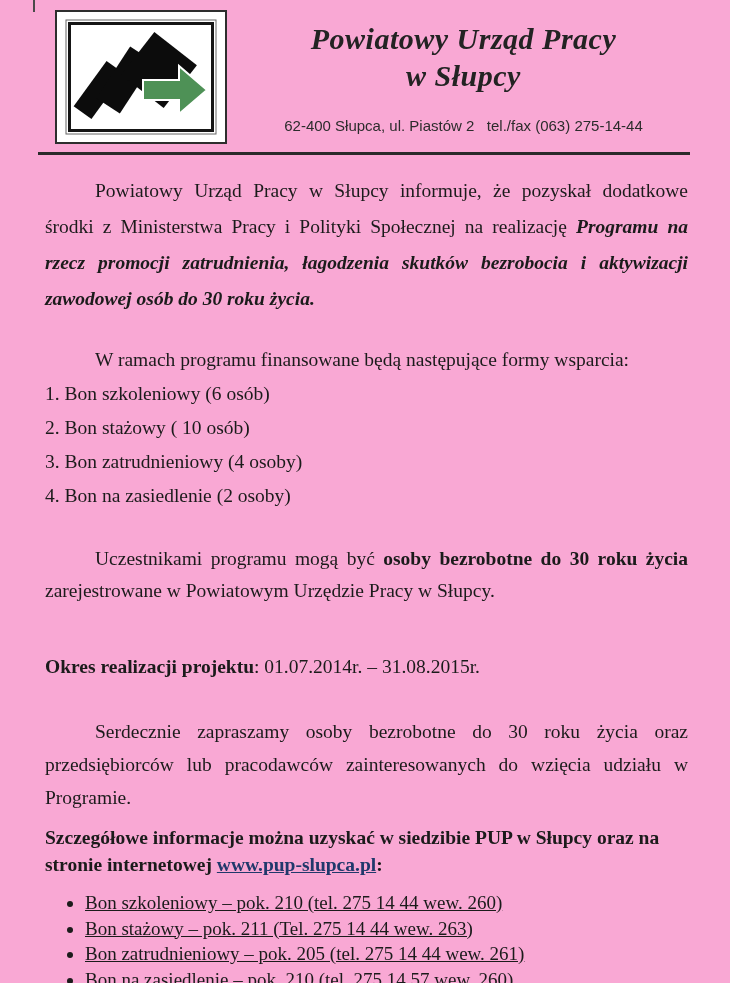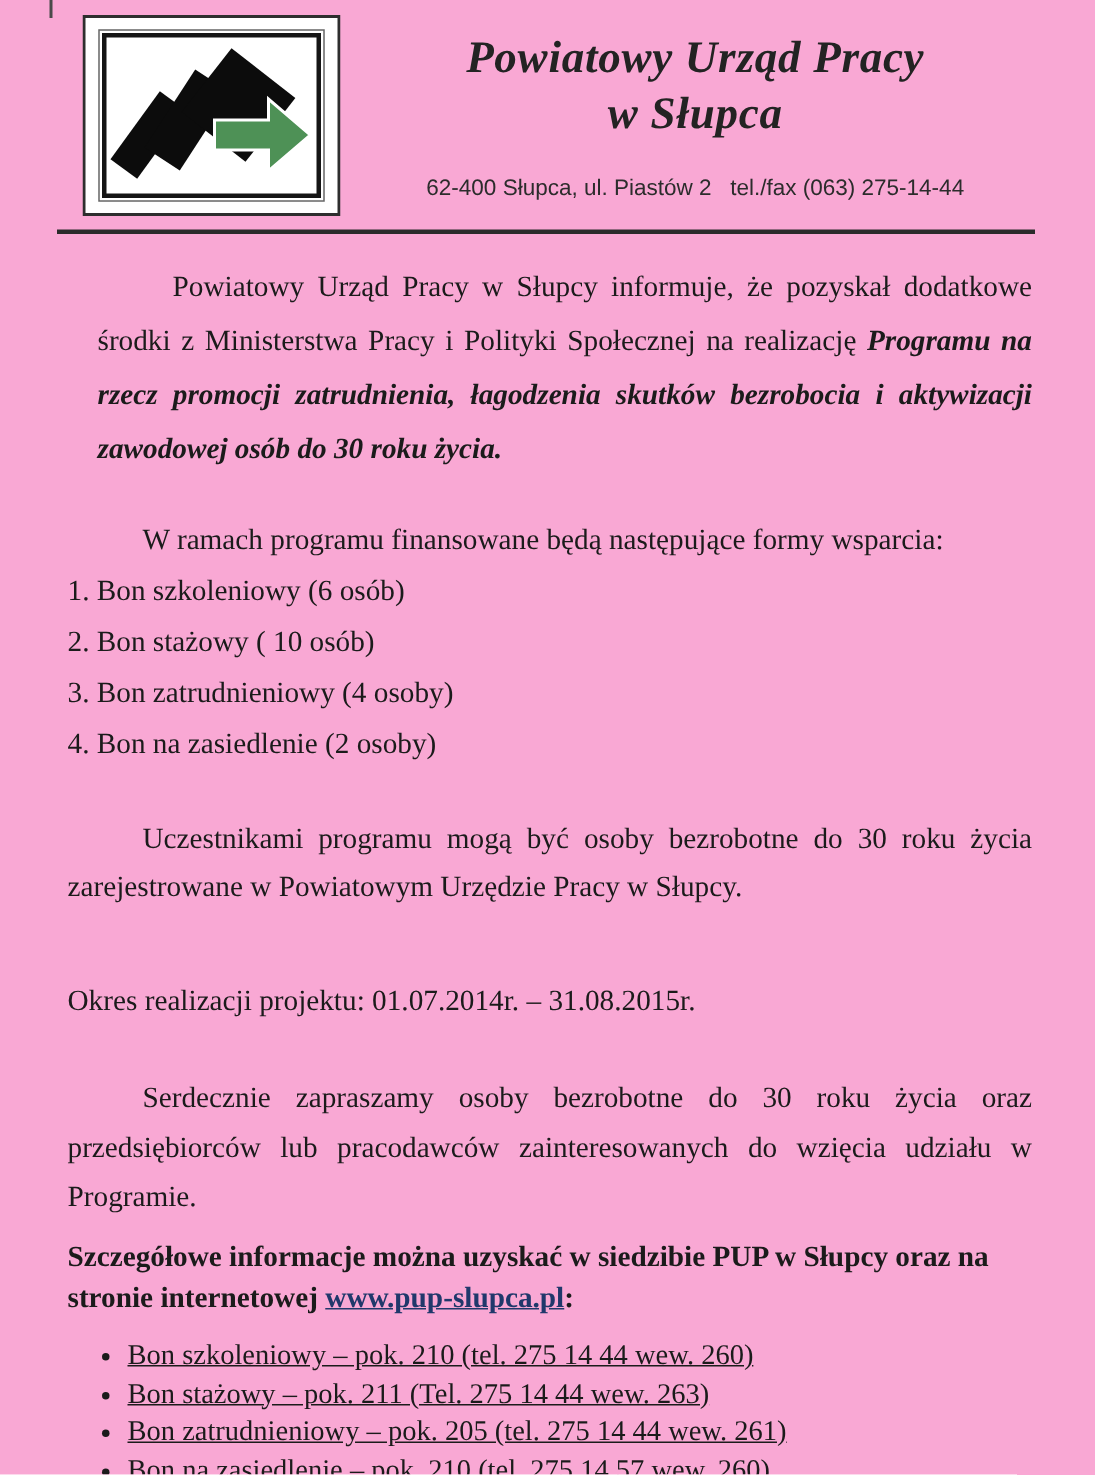--- a/index.html
+++ b/index.html
@@ -56,21 +56,20 @@
   .doc-body {
     padding: 0 42px 0 45px;
     font-size: 19.5px;
   }
   p { margin: 0; }
   .p-intro {
     margin-top: 18px;
     line-height: 36px;
     text-indent: 50px;
     text-align: justify;
-    margin-left: 20px;
   }
   .p-forms {
     margin-top: 25px;
     line-height: 35px;
     text-indent: 50px;
   }
   .numlist {
     margin: 0;
     padding: 0;
     list-style: none;
@@ -98,21 +97,21 @@
     font-weight: 700;
   }
   .bullist {
     margin: 12px 0 0 0;
     padding-left: 40px;
     line-height: 25.5px;
     font-size: 19px;
     list-style: disc outside;
     text-decoration: underline;
   }
-  .b  { font-weight: 400; }
+  .b  { font-weight: 700; }
   .bi { font-weight: 700; font-style: italic; }
   .link {
     color: #20386b;
     font-weight: 700;
     text-decoration: underline;
     cursor: pointer;
   }
 </style>
 </head>
 <body>
@@ -129,21 +128,21 @@
         <g fill="#0c0c0c">
           <rect x="-11" y="-28" width="22" height="56" transform="translate(44,80) rotate(36)"></rect>
           <rect x="-14" y="-31" width="28" height="62" transform="translate(70,70) rotate(33)"></rect>
           <rect x="-27" y="-27" width="54" height="54" transform="translate(104,60) rotate(38)"></rect>
         </g>
         <polygon points="88,70 124,70 124,56 152,80 124,104 124,90 88,90" fill="#4e9156" stroke="#ffffff" stroke-width="2"></polygon>
       </svg>
     </div>
     <div class="head-text">
       <div class="org-title">Powiatowy Urząd Pracy</div>
-      <div class="org-title">w Słupca</div>
+      <div class="org-title">w Słupcy</div>
       <div class="address address-first">62-400 Słupca, ul. Piastów 2&nbsp;&nbsp;&nbsp;tel./fax (063) 275-14-44</div>
     </div>
   </header>
 
   <hr class="rule">
 
   <main class="doc-body">
     <p class="p-intro"><span>Powiatowy Urząd Pracy w Słupcy informuje, że pozyskał dodatkowe środki z Ministerstwa Pracy i Polityki Społecznej na realizację </span><span class="bi">Programu na rzecz promocji zatrudnienia, łagodzenia skutków bezrobocia i aktywizacji zawodowej osób do 30 roku życia.</span></p>
 
     <p class="p-forms">W ramach programu finansowane będą następujące formy wsparcia:</p>

